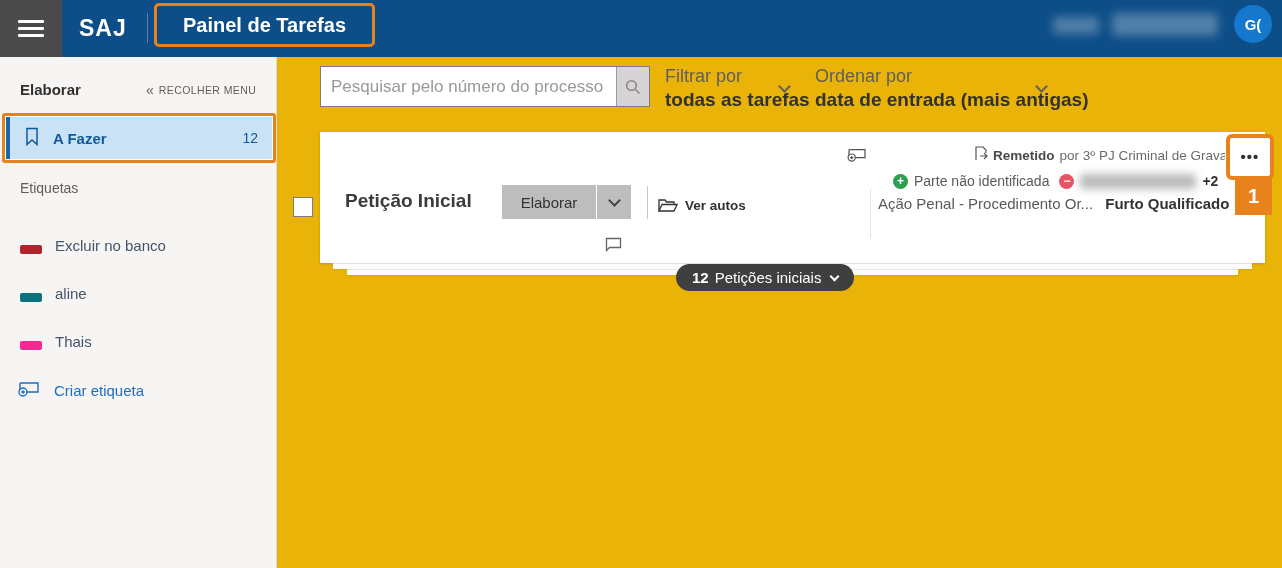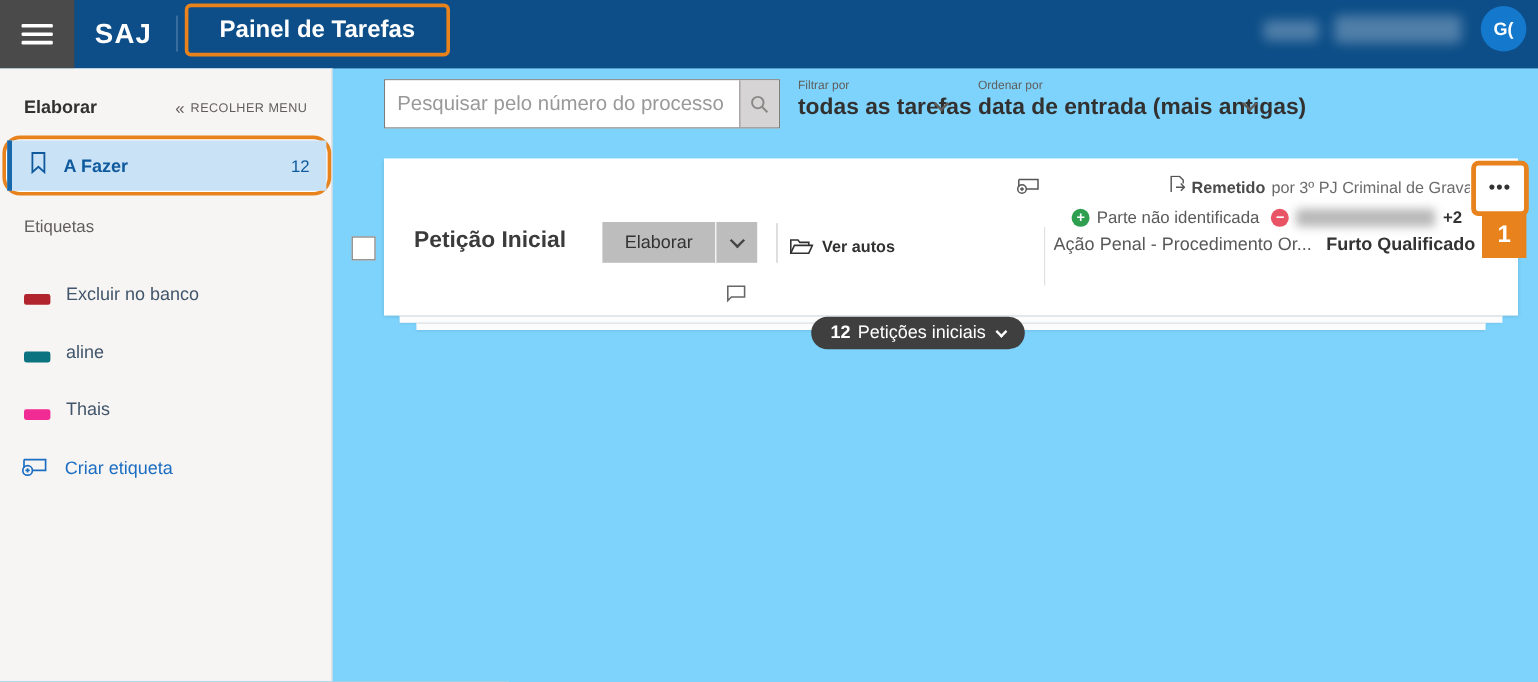--- a/index.html
+++ b/index.html
@@ -1,17 +1,17 @@
 <!DOCTYPE html>
 <html><head>
 <meta charset="utf-8">
 <style>
   * { margin:0; padding:0; box-sizing:border-box; }
   body { font-family:"Liberation Sans", sans-serif; background:#cfcfcf; }
-  .screen { position:relative; width:1282px; height:568px; background:#7dd3fc; overflow:hidden; }
+  .screen { position:relative; width:1282px; height:568px; background:#eab308; overflow:hidden; }
 
   
   .topbar { position:absolute; left:0; top:0; width:1282px; height:57px; background:#0d4e88; }
   .hamburger { position:absolute; left:0; top:0; width:62px; height:57px; background:#4a4a4a; cursor:pointer; display:flex; align-items:center; justify-content:center; }
   .hamburger .bars { width:26px; }
   .hamburger .bars div { height:3px; background:#fff; margin:4px 0; border-radius:1px; }
   .logo { position:absolute; left:79px; top:0; height:57px; display:flex; align-items:center; color:#fff; font-size:23px; font-weight:bold; letter-spacing:1px; }
   .logo-divider { position:absolute; left:147px; top:13px; width:1px; height:30px; background:rgba(255,255,255,0.30); }
   .title-annot { position:absolute; left:154px; top:3px; width:221px; height:44px; border:3px solid #e8821d; border-radius:5px; display:flex; align-items:center; justify-content:center; }
   .page-title { color:#fff; font-size:20px; font-weight:bold; }
@@ -19,40 +19,40 @@
   .tb-blur.b1 { left:1053px; top:17px; width:46px; height:17px; }
   .tb-blur.b2 { left:1112px; top:13px; width:106px; height:23px; }
   .avatar { position:absolute; left:1234px; top:5px; width:38px; height:38px; border-radius:50%; background:#1478cc; color:#fff; font-size:15px; font-weight:bold; display:flex; align-items:center; justify-content:center; cursor:pointer; }
 
   
   .sidebar { position:absolute; left:0; top:57px; width:277px; height:511px; background:#f7f5f3; border-right:1px solid #dedcda; }
   .sb-header { position:absolute; left:20px; top:24px; font-size:15px; font-weight:bold; color:#323130; }
   .collapse-link { position:absolute; left:146px; top:27px; display:flex; align-items:center; gap:5px; color:#605e5c; cursor:pointer; }
   .collapse-link .guillemet { font-size:14px; line-height:10px; }
   .collapse-link .ctext { font-size:10.5px; letter-spacing:0.4px; }
-  .afazer-annot { position:absolute; left:2px; top:56px; width:274px; height:50px; border:3px solid #e8821d; border-radius:15px; background:#fff; padding:1px; }
+  .afazer-annot { position:absolute; left:2px; top:56px; width:274px; height:50px; border:3px solid #e8821d; border-radius:3px; background:#fff; padding:1px; }
   .afazer-row { width:100%; height:100%; background:#c9e2f6; border-left:4px solid #1767ab; display:flex; align-items:center; cursor:pointer; }
   .afazer-row .bm { margin-left:14px; color:#0e5a9d; }
   .afazer-label { margin-left:13px; font-size:15px; font-weight:bold; color:#0e5a9d; }
   .afazer-count { margin-left:auto; margin-right:14px; font-size:14px; color:#0e5a9d; }
   .labels-header { position:absolute; left:20px; top:123px; font-size:14px; color:#605e5c; }
   .label-row { position:absolute; left:0; width:277px; height:22px; display:flex; align-items:flex-end; cursor:pointer; }
   .label-row .swatch { margin-left:20px; width:22px; height:9px; border-radius:2px; }
   .label-row .lname { margin-left:13px; font-size:15px; color:#42566b; }
   .lr0 { top:175px; } .lr1 { top:223px; } .lr2 { top:271px; }
   .create-label { position:absolute; left:18px; top:322px; display:flex; align-items:center; gap:14px; color:#1b6ec2; cursor:pointer; }
   .create-label .cl-text { font-size:15px; }
 
   
   .search-group { position:absolute; left:320px; top:66px; height:41px; display:flex; border:1px solid #7d7d7d; background:#fff; }
   .search-input { width:295px; height:100%; border:none; outline:none; padding:0 10px; font-size:17px; font-family:"Liberation Sans",sans-serif; color:#333; }
   .search-input::placeholder { color:#999; }
   .search-btn { width:33px; height:100%; background:#d6d4d4; border-left:1px solid #9d9b99; display:flex; align-items:center; justify-content:center; cursor:pointer; color:#8a8886; }
   .dd { position:absolute; top:66px; cursor:pointer; }
-  .dd .dd-label { font-size:10px; color:#605e5c; }
+  .dd .dd-label { font-size:18px; color:#605e5c; }
   .dd .dd-value { font-size:19px; font-weight:bold; color:#323130; margin-top:2px; }
   .dd-filter { left:665px; } .dd-sort { left:815px; }
   .chev { display:inline-block; width:9px; height:9px; border-right:2px solid #605e5c; border-bottom:2px solid #605e5c; transform:rotate(45deg); }
   .chev-filter { position:absolute; left:780px; top:82px; }
   .chev-sort { position:absolute; left:1037px; top:82px; }
   .new-btn { position:absolute; left:1071px; top:67px; width:179px; height:39px; background:#1270c2; border:none; border-radius:2px; color:#fff; font-size:16.5px; font-weight:bold; font-family:"Liberation Sans",sans-serif; cursor:pointer; display:flex; align-items:center; justify-content:center; gap:9px; }
   .new-btn .chev { border-color:#fff; width:8px; height:8px; margin-top:-4px; }
 
   
   .checkbox { position:absolute; left:293px; top:197px; width:20px; height:20px; border:1px solid #7f7d7b; background:#fff; cursor:pointer; }

